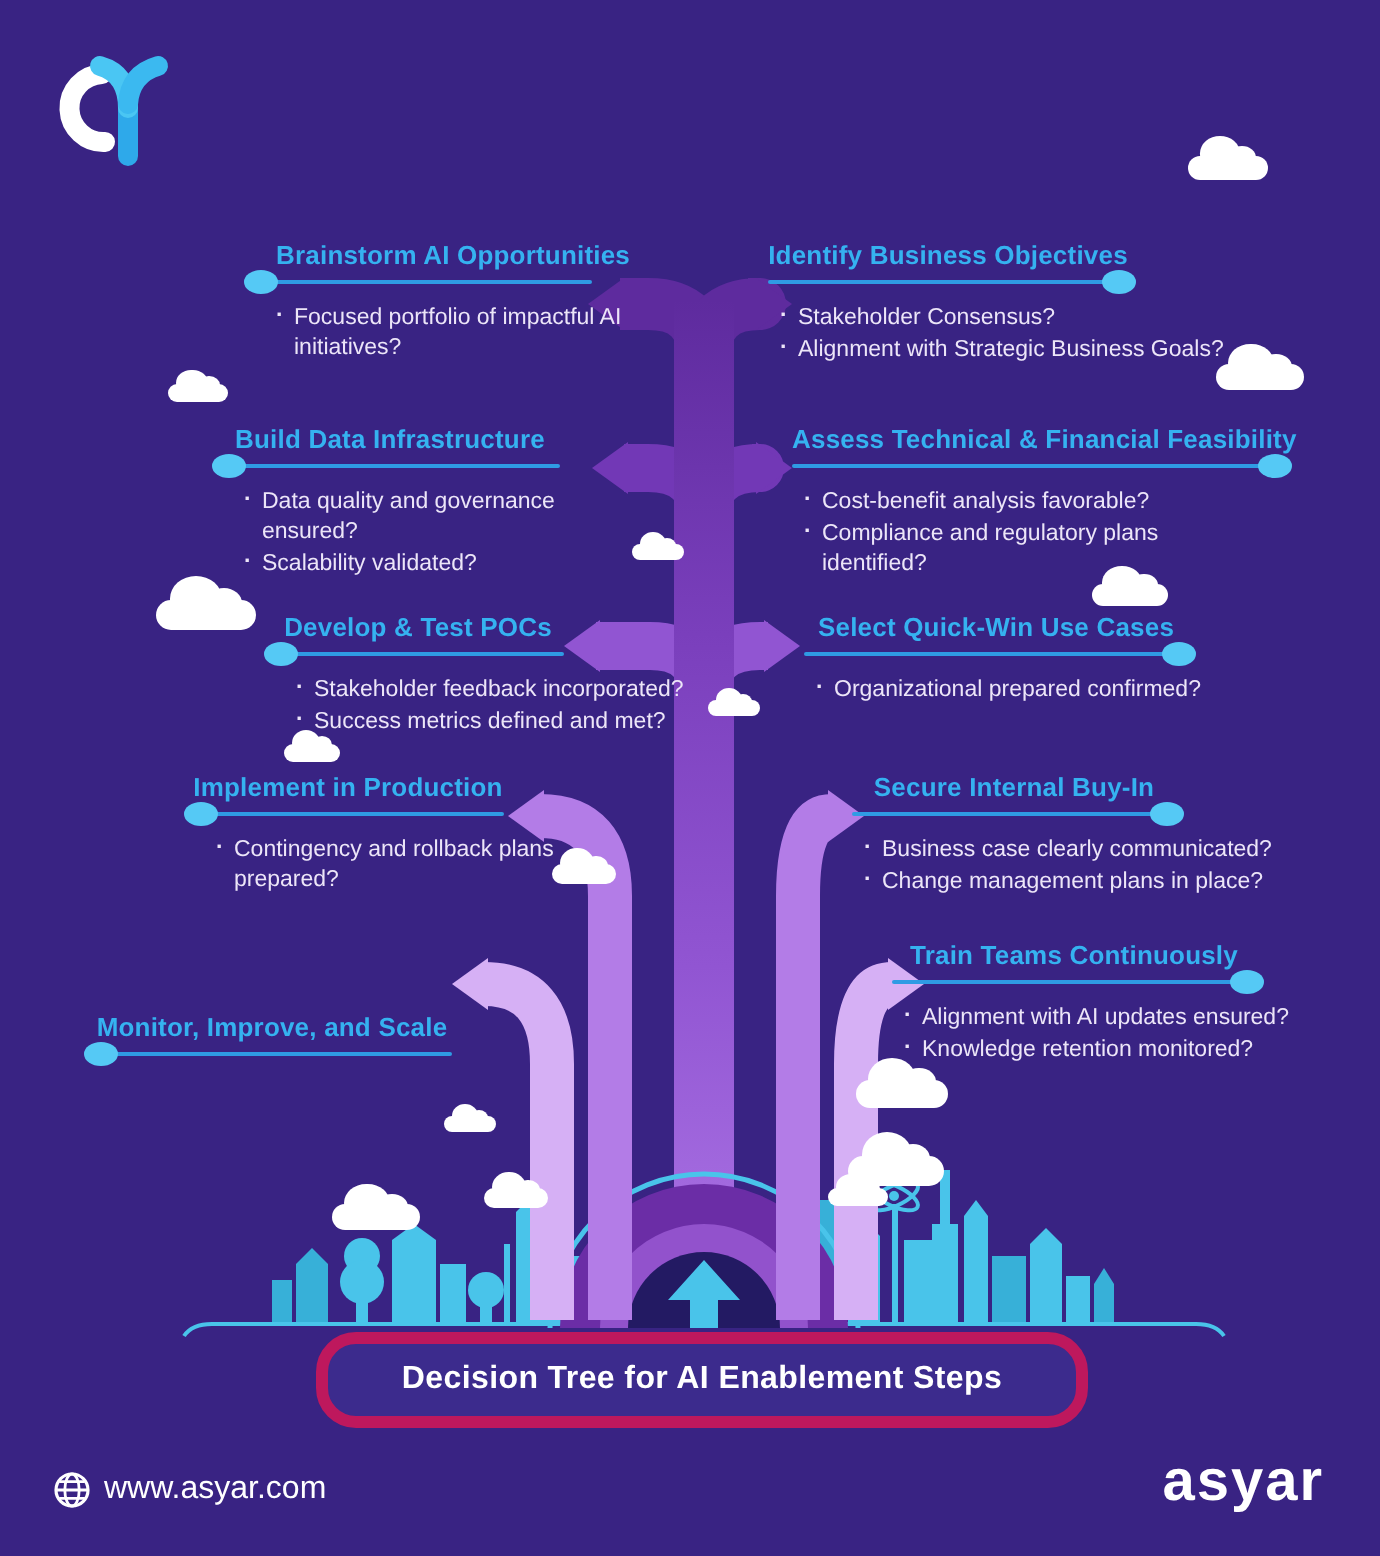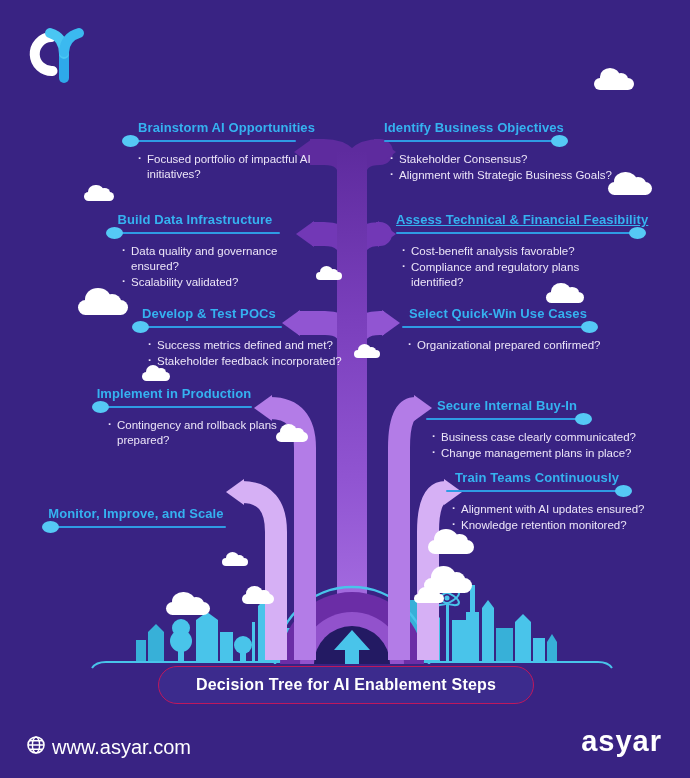--- a/index.html
+++ b/index.html
@@ -31,26 +31,26 @@
   .bullets li{position:relative;padding-left:9px;margin-bottom:1px;}
   .bullets li::before{content:"·";position:absolute;left:0;top:-1px;font-weight:bold;}
   
   .cloud{position:absolute;background:#fff;border-radius:999px;}
   .cloud::before,.cloud::after{content:"";position:absolute;background:#fff;border-radius:50%;}
   .cloud::before{width:52%;height:150%;left:14%;bottom:30%;}
   .cloud::after{width:36%;height:100%;right:14%;bottom:42%;}
   
   .banner{
     position:absolute;left:158px;top:666px;width:374px;height:36px;
-    border:1px solid #be185d;border-radius:20px;background:#3c2b8d;
+    border:6px solid #be185d;border-radius:20px;background:#3c2b8d;
     display:flex;align-items:center;justify-content:center;
     color:#fff;font-size:16px;font-weight:bold;letter-spacing:.2px;
   }
   
-  .site{position:absolute;left:52px;top:736px;color:#fff;font-size:20px;}
+  .site{position:absolute;left:52px;top:736px;color:#fff;font-size:16px;}
   .globe{position:absolute;left:26px;top:735px;}
   .wordmark{
     position:absolute;right:28px;top:725px;color:#fff;
     font-size:29px;font-weight:bold;letter-spacing:1px;
   }
   .logo{position:absolute;left:20px;top:24px;}
 </style>
 <title>Decision Tree for AI Enablement Steps</title></head>
 <body>
 
@@ -194,22 +194,22 @@
     <li>Scalability validated?</li>
   </ul>
 </div>
 
 <div class="block left" style="left:136px;top:306px;">
   <div class="hdr" style="width:146px;">Develop &amp; Test POCs</div>
   <div class="rule" style="width:146px;">
       <span class="diamond"></span>
     </div>
   <ul class="bullets" style="width:215px;">
+    <li>Stakeholder feedback incorporated?</li>
     <li>Success metrics defined and met?</li>
-    <li>Stakeholder feedback incorporated?</li>
   </ul>
 </div>
 
 <div class="block left" style="left:96px;top:386px;">
   <div class="hdr" style="width:156px;">Implement in Production</div>
   <div class="rule" style="width:156px;">
       <span class="diamond"></span>
     </div>
   <ul class="bullets" style="width:170px;">
     <li>Contingency and rollback plans prepared?</li>
@@ -228,42 +228,42 @@
   <div class="rule" style="width:180px;">
       <span class="diamond"></span>
     </div>
   <ul class="bullets" style="width:240px;">
     <li>Stakeholder Consensus?</li>
     <li>Alignment with Strategic Business Goals?</li>
   </ul>
 </div>
 
 <div class="block right" style="left:396px;top:212px;">
-  <div class="hdr" style="width:246px;text-decoration:underline;">Assess Technical &amp; Financial Feasibility</div>
+  <div class="hdr" style="width:246px;">Assess Technical &amp; Financial Feasibility</div>
   <div class="rule" style="width:246px;">
       <span class="diamond"></span>
     </div>
   <ul class="bullets" style="width:215px;">
     <li>Cost-benefit analysis favorable?</li>
     <li>Compliance and regulatory plans identified?</li>
   </ul>
 </div>
 
 <div class="block right" style="left:402px;top:306px;">
   <div class="hdr" style="width:192px;">Select Quick-Win Use Cases</div>
   <div class="rule" style="width:192px;">
       <span class="diamond"></span>
     </div>
   <ul class="bullets" style="width:240px;">
     <li>Organizational prepared confirmed?</li>
   </ul>
 </div>
 
 <div class="block right" style="left:426px;top:386px;">
-  <div class="hdr" style="width:162px;margin-top:12px;">Secure Internal Buy-In</div>
+  <div class="hdr" style="width:162px;">Secure Internal Buy-In</div>
   <div class="rule" style="width:162px;">
       <span class="diamond"></span>
     </div>
   <ul class="bullets" style="width:240px;">
     <li>Business case clearly communicated?</li>
     <li>Change management plans in place?</li>
   </ul>
 </div>
 
 <div class="block right" style="left:446px;top:470px;">

